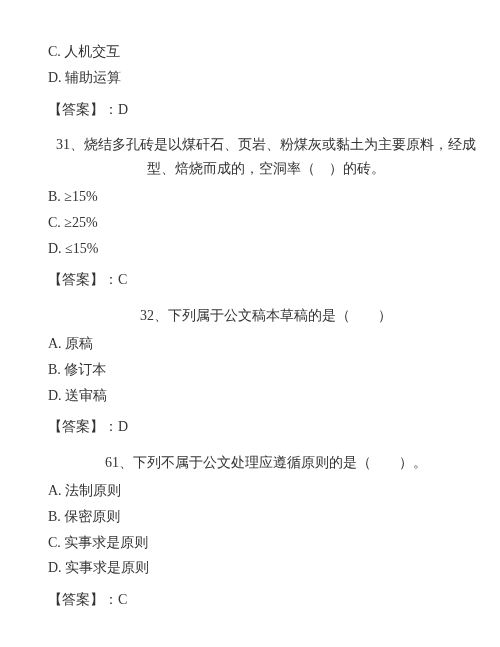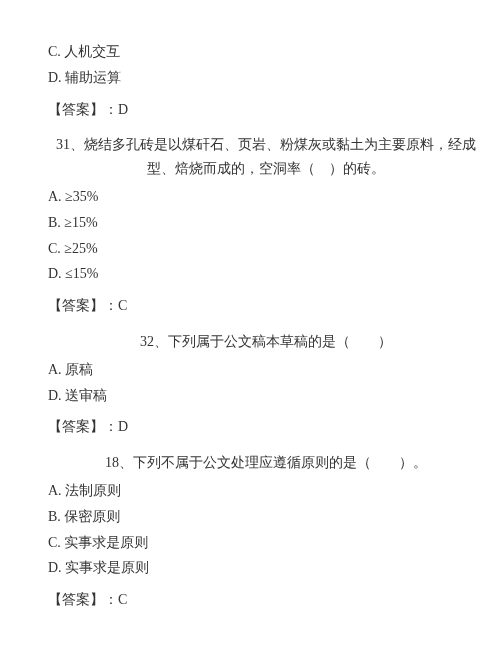--- a/index.html
+++ b/index.html
@@ -32,28 +32,28 @@
     }
   </style>
 </head>
 <body>
 
 <div id="rendered">
     <span class="option">C. 人机交互</span>
     <span class="option">D. 辅助运算</span>
     <div class="answer-block">【答案】：D</div>
     <p class="question">31、烧结多孔砖是以煤矸石、页岩、粉煤灰或黏土为主要原料，经成型、焙烧而成的，空洞率（　）的砖。</p>
-    <span class="option">A. ≥35%</span>
     <span class="option">B. ≥15%</span>
     <span class="option">C. ≥25%</span>
     <span class="option">D. ≤15%</span>
     <div class="answer-block">【答案】：C</div>
     <p class="question">32、下列属于公文稿本草稿的是（　　）</p>
     <span class="option">A. 原稿</span>
+    <span class="option">B. 修订本</span>
     <span class="option">D. 送审稿</span>
     <div class="answer-block">【答案】：D</div>
-    <p class="question">18、下列不属于公文处理应遵循原则的是（　　）。</p>
+    <p class="question">61、下列不属于公文处理应遵循原则的是（　　）。</p>
     <span class="option">A. 法制原则</span>
     <span class="option">B. 保密原则</span>
     <span class="option">C. 实事求是原则</span>
     <span class="option">D. 实事求是原则</span>
     <div class="answer-block">【答案】：C</div>
   </div>
 
 </body></html>

